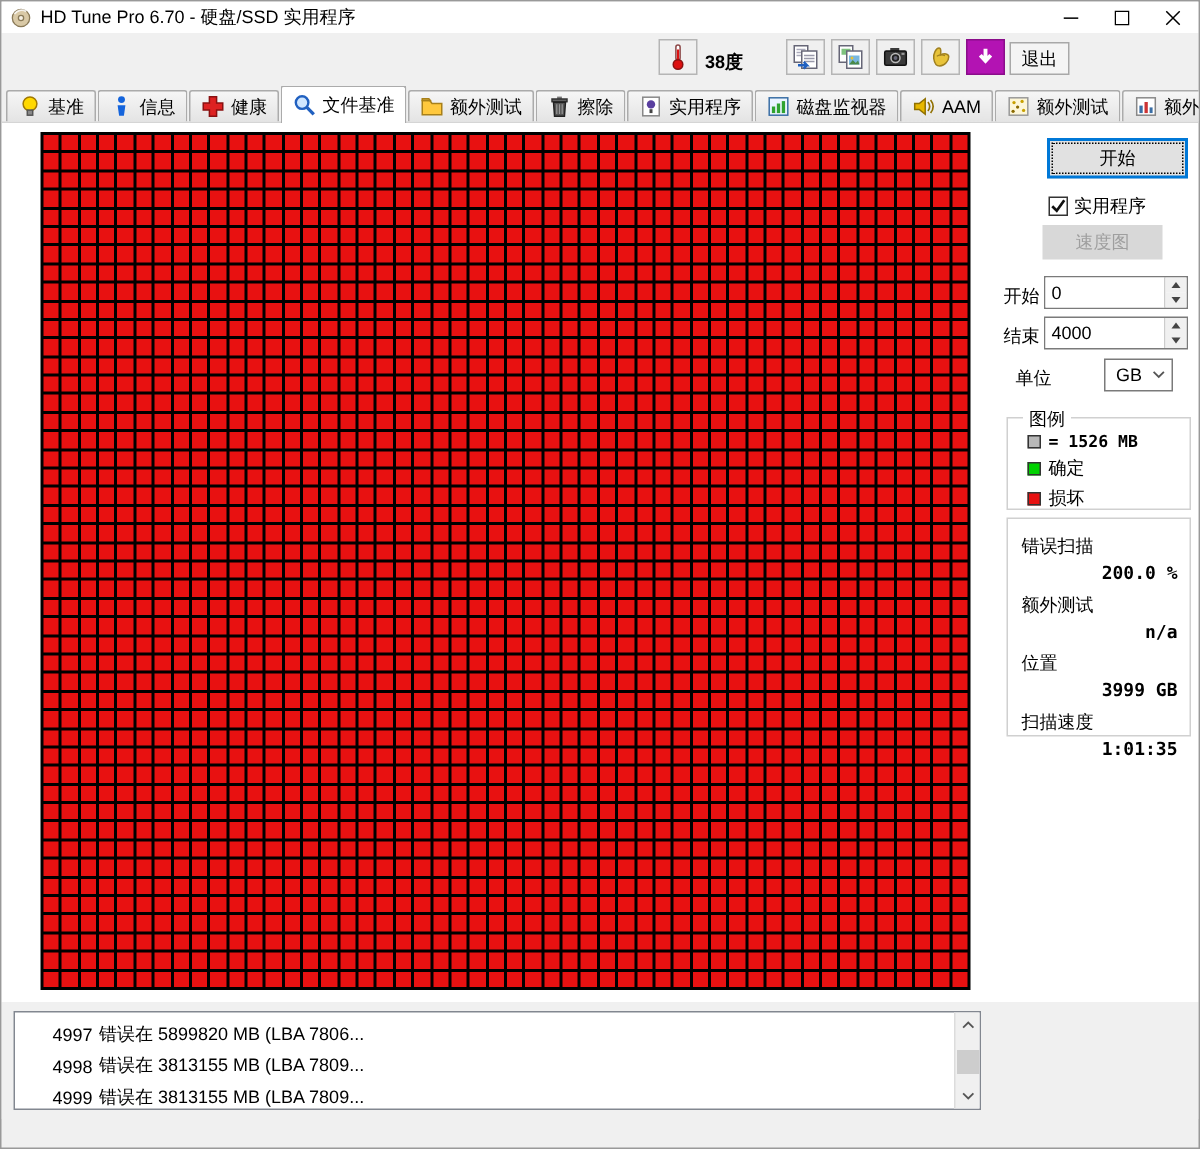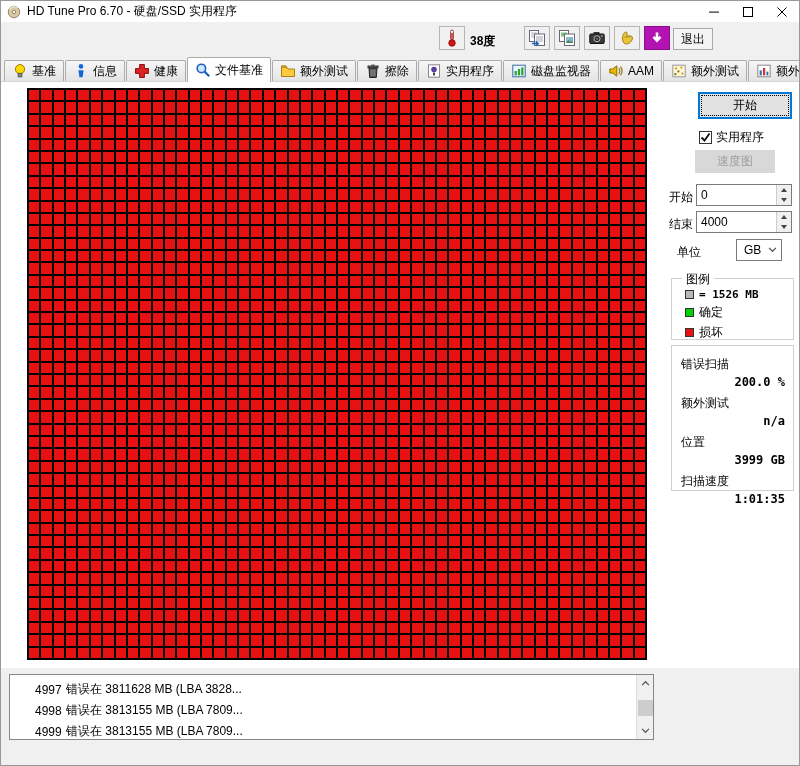--- a/index.html
+++ b/index.html
@@ -2695,21 +2695,21 @@
           </div>
       </div>
     </div>
   </div>
 
   <div class="bottom">
     <div class="logbox">
       <div class="log-rows" id="log-rows">
           <div class="log-row">
             <span class="log-idx">4997</span>
-            <span class="log-msg">错误在 3811628 MB (LBA 3828...</span>
+            <span class="log-msg">错误在 5899820 MB (LBA 7806...</span>
           </div>
           <div class="log-row">
             <span class="log-idx">4998</span>
             <span class="log-msg">错误在 3813155 MB (LBA 7809...</span>
           </div>
           <div class="log-row">
             <span class="log-idx">4999</span>
             <span class="log-msg">错误在 3813155 MB (LBA 7809...</span>
           </div>
         </div>

